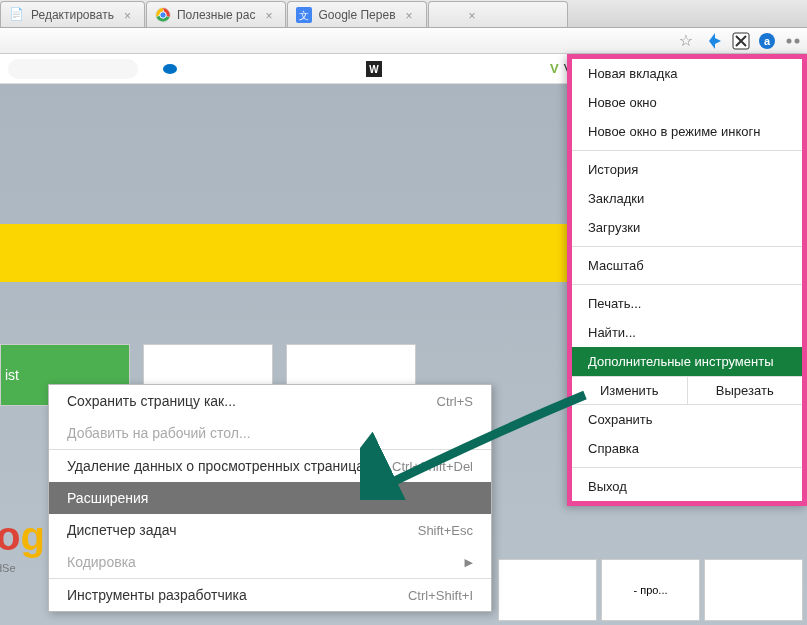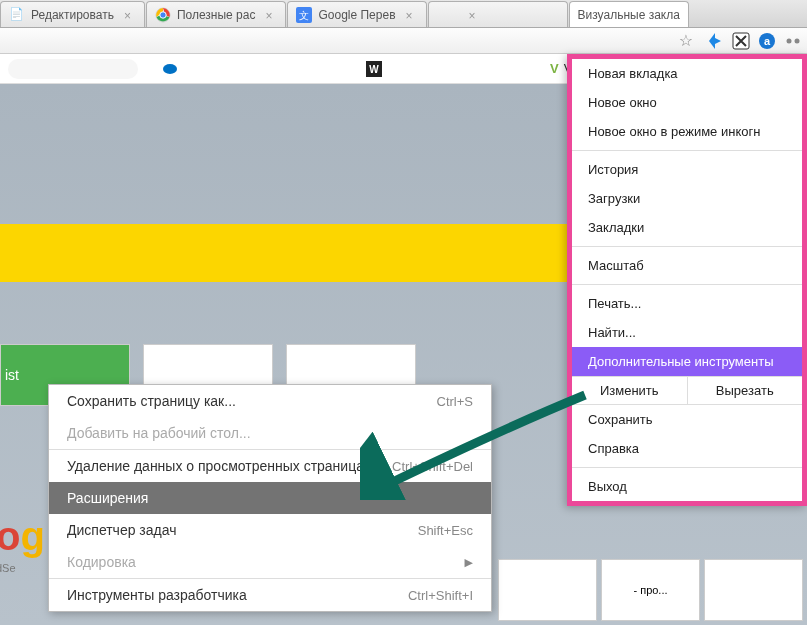--- a/index.html
+++ b/index.html
@@ -22,21 +22,21 @@
 .banner { position: absolute; top: 140px; left: 0; right: 0; height: 58px; background: #fcd600; }
 .tiles { position: absolute; top: 260px; left: 0; display: flex; gap: 13px; }
 .tile { width: 130px; height: 62px; background: #fff; border: 1px solid #ccc; }
 .tile.green { background: #4caf50; color: #fff; display: flex; align-items: center; padding-left: 4px; font-size: 14px; }
 .logo-g { position: absolute; top: 430px; left: -4px; font-size: 40px; font-weight: 700; }
 .logo-g span:nth-child(1){color:#db4437}.logo-g span:nth-child(2){color:#f4b400}
 .dsense { position: absolute; top: 478px; left: -4px; font-size: 11px; color: #777; }
 
 .main-menu { position: absolute; top: 54px; right: 0; width: 240px; background: #fff; box-shadow: -2px 2px 8px rgba(0,0,0,.25); border: 5px solid #ec4899; font-size: 13px; color: #222; z-index: 50; }
 .main-menu .mi { padding: 7px 16px; white-space: nowrap; overflow: hidden; text-overflow: ellipsis; }
-.main-menu .mi.hl { background: #8b5cf6; color: #fff; }
+.main-menu .mi.hl { background: #15803d; color: #fff; }
 .main-menu hr { border: none; border-top: 1px solid #ddd; margin: 4px 0; }
 .main-menu .row-edit { display: flex; border-top: 1px solid #ddd; border-bottom: 1px solid #ddd; }
 .main-menu .row-edit .cell { flex: 1; text-align: center; padding: 6px 4px; border-right: 1px solid #ddd; }
 .main-menu .row-edit .cell:last-child { border-right: none; }
 
 .sub-menu { position: absolute; top: 376px; left: 48px; width: 444px; background: #fff; border: 1px solid #bbb; box-shadow: 2px 2px 8px rgba(0,0,0,.25); font-size: 14px; color: #333; z-index: 60; margin-top: 8px; }
 .sub-menu .smi { display: flex; justify-content: space-between; align-items: center; padding: 8px 18px; }
 .sub-menu .smi.disabled { color: #aaa; text-align: center; }
 .sub-menu .smi.hl { background: #737373; color: #fff; }
 .sub-menu hr { border: none; border-top: 1px solid #ddd; }
@@ -80,23 +80,20 @@
           <text x="8" y="12" font-size="10" fill="#fff" text-anchor="middle">文</text>
         </svg>
     </span>
     <span>Google Перев</span>
     <span class="close">×</span>
   </div>
   <div class="tab" style="min-width:140px">
     <span class="favicon"></span>
     <span></span>
     <span class="close">×</span>
-  </div>
-  <div class="tab active">
-    <span>Визуальные закла</span>
   </div>
 </div>
 
 <div class="toolbar">
   <span class="star">☆</span>
   <span class="ext-icon">
       <svg width="18" height="18" viewBox="0 0 18 18">
         <path d="M9 1 L3 9 L9 17 L9 12 L15 9 L9 6 Z" fill="#1e88e5"></path>
       </svg>
     </span>
@@ -182,22 +179,22 @@
   <rect x="52" y="60" width="10" height="18" fill="#26a69a"></rect>
 </svg>
 </div>
 
 <div class="main-menu">
   <div class="mi">Новая вкладка</div>
   <div class="mi">Новое окно</div>
   <div class="mi">Новое окно в режиме инкогн</div>
   <hr>
   <div class="mi">История</div>
+  <div class="mi">Закладки</div>
   <div class="mi">Загрузки</div>
-  <div class="mi">Закладки</div>
   <hr>
   <div class="mi">Масштаб</div>
   <hr>
   <div class="mi">Печать...</div>
   <div class="mi">Найти...</div>
   <div class="mi hl">Дополнительные инструменты</div>
   <div class="row-edit">
     <div class="cell">Изменить</div>
     <div class="cell">Вырезать</div>
   </div>

